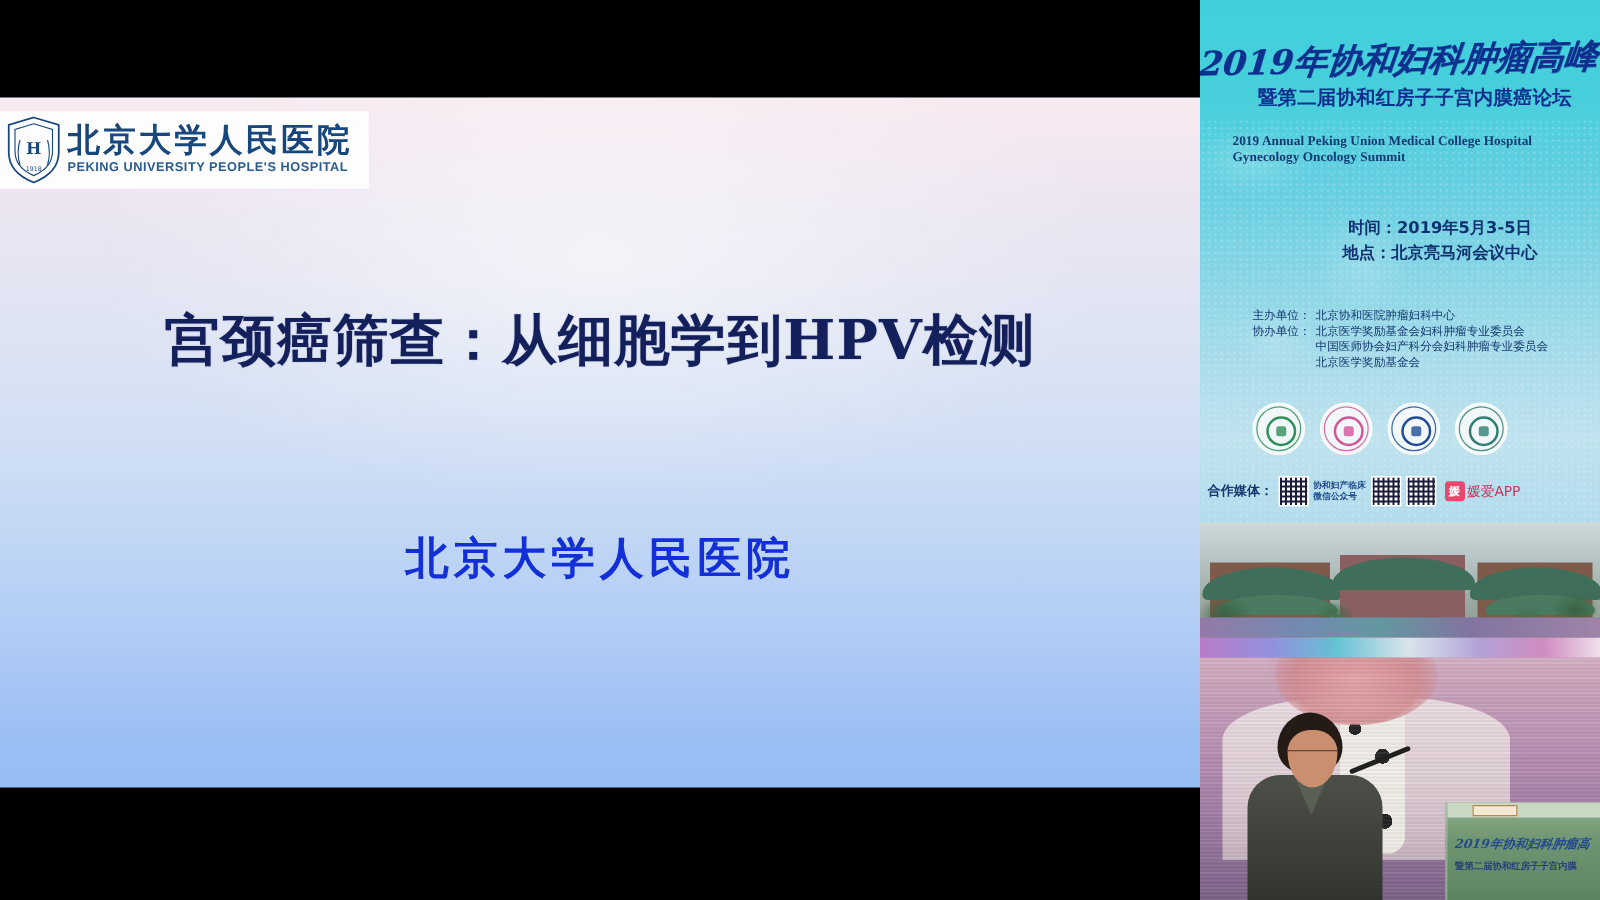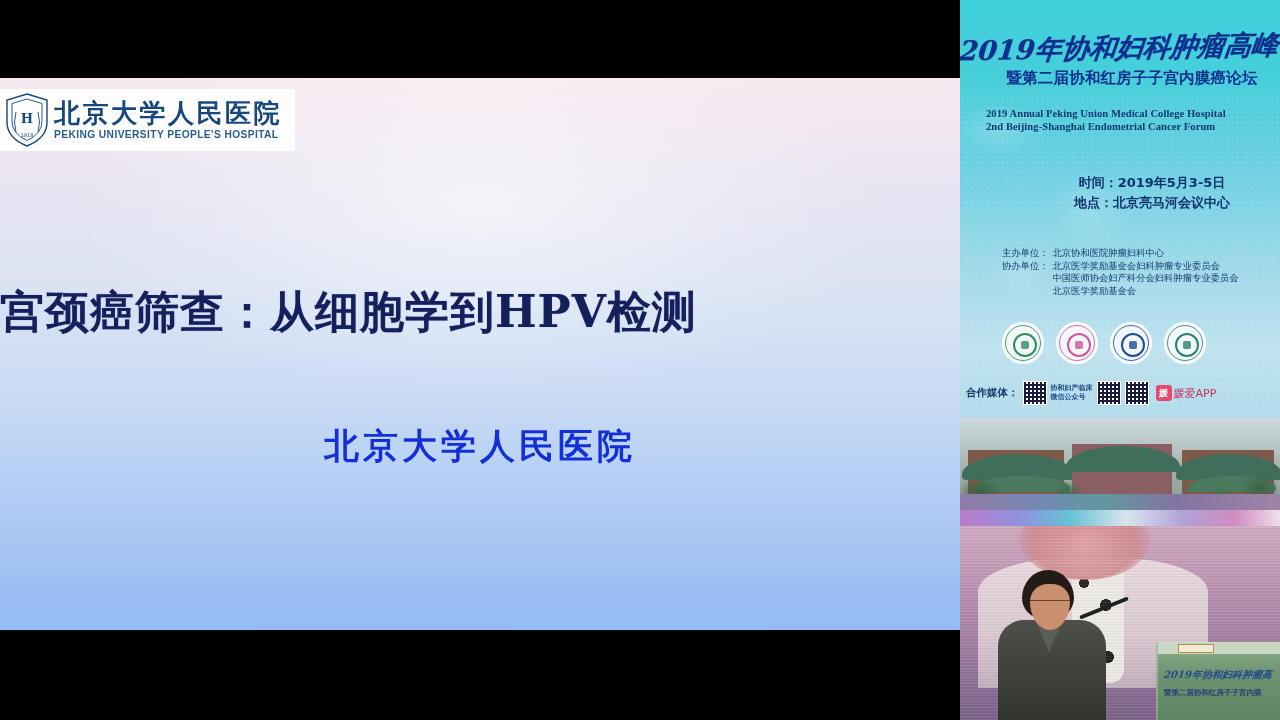--- a/index.html
+++ b/index.html
@@ -112,28 +112,28 @@
     white-space: nowrap;
     margin-top: 4px;
   }
 
   
   #slide-title {
     position: absolute;
     left: 0;
     top: 165px;
     width: 100%;
+    text-align: center;
     font-family: "DejaVu Serif", "Liberation Serif", serif;
     font-size: 44px;
     font-weight: 700;
     color: #13205c;
     letter-spacing: 1px;
     white-space: nowrap;
     text-shadow: 0 0 1px rgba(19,32,92,0.4);
-    margin-top: 40px;
   }
 
   
   #slide-affiliation {
     position: absolute;
     left: 0;
     top: 345px;
     width: 100%;
     text-align: center;
     font-family: "DejaVu Serif", "Liberation Serif", serif;
@@ -642,21 +642,21 @@
 
     <div id="poster">
       <div id="poster-inner">
 
         <div id="poster-title">2019年协和妇科肿瘤高峰论坛</div>
 
         <div id="poster-subtitle">暨第二届协和红房子子宫内膜癌论坛</div>
 
         <div id="poster-english">
           <div>2019 Annual Peking Union Medical College Hospital</div>
-          <div>2nd Beijing-Shanghai Endometrial Cancer Forum</div>
+          <div>Gynecology Oncology Summit</div>
         </div>
 
         <div id="poster-when-where">
           <div>
             <span>时间：</span><span>2019年5月3-5日</span>
           </div>
           <div>
             <span>地点：</span><span>北京亮马河会议中心</span>
           </div>
         </div>

